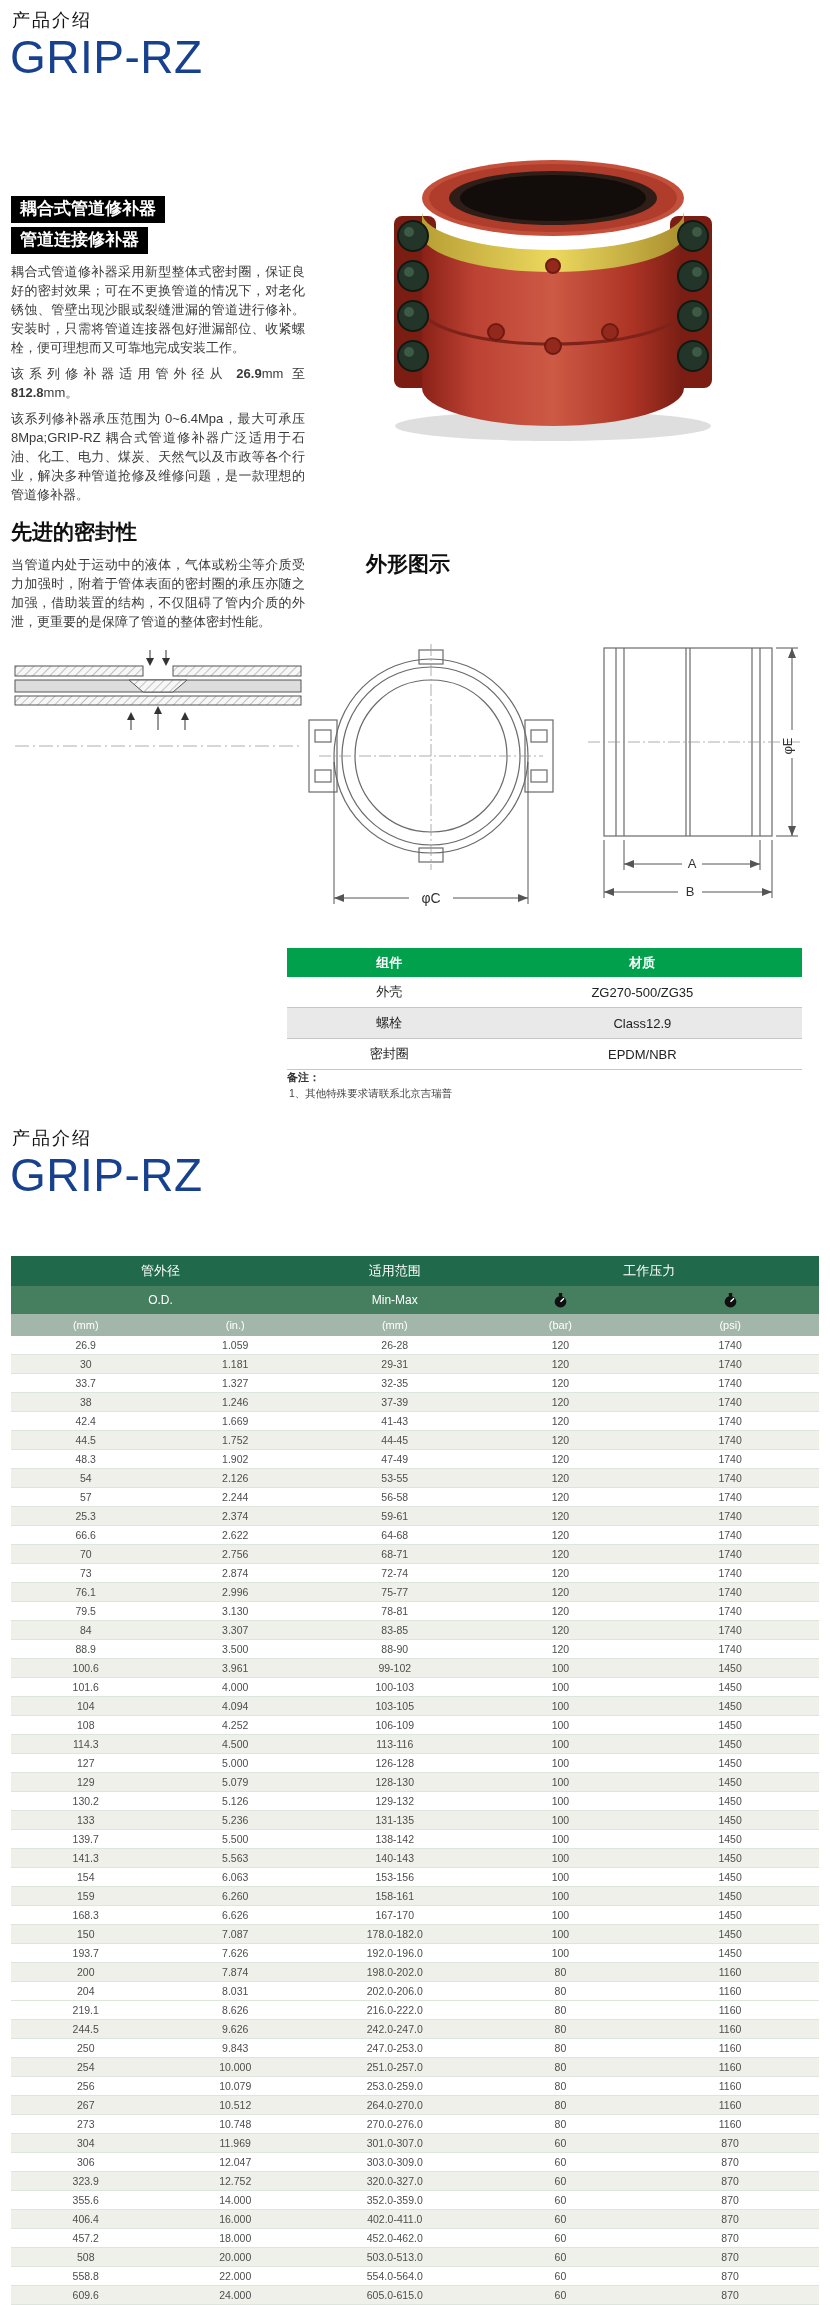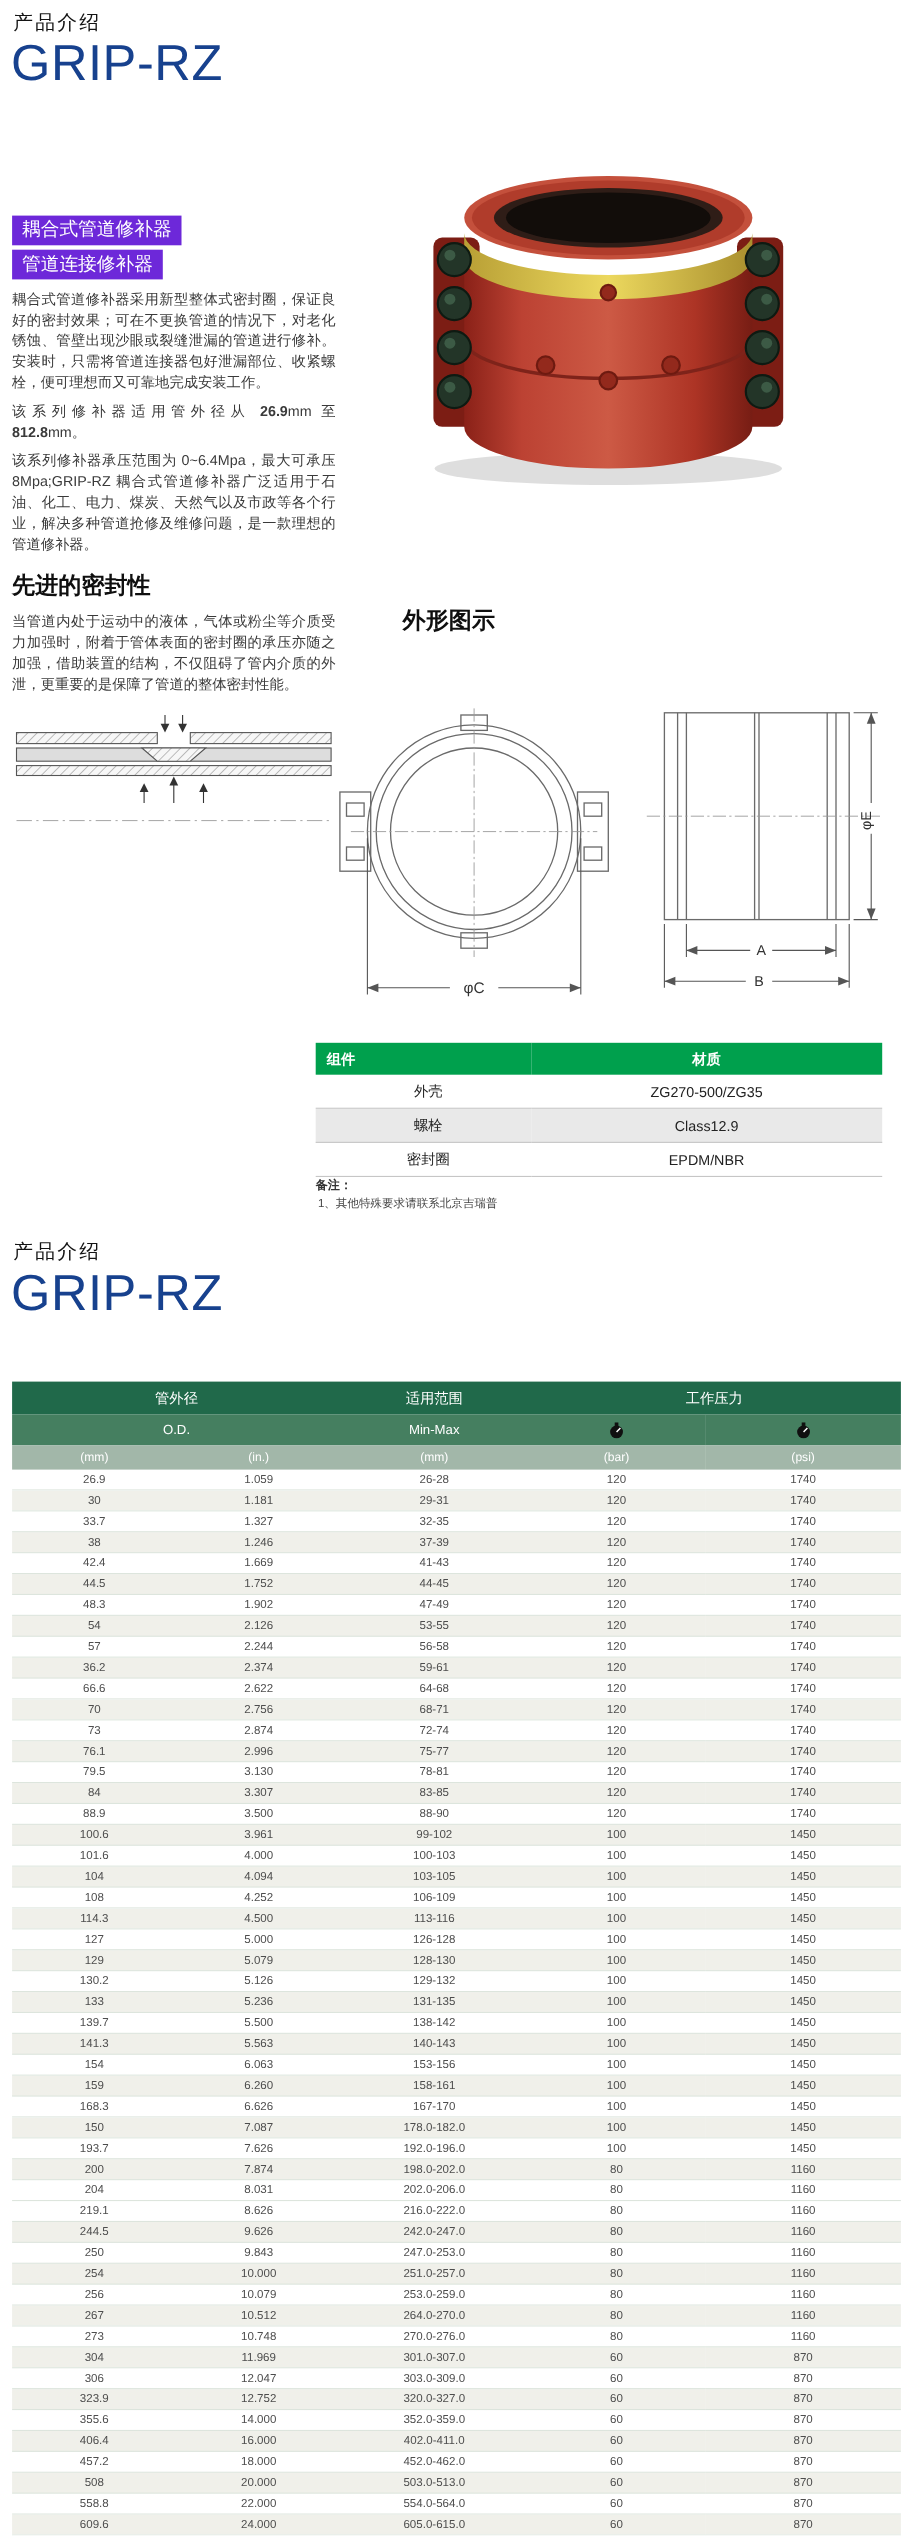--- a/index.html
+++ b/index.html
@@ -1,29 +1,29 @@
 <!DOCTYPE html>
 <html><head>
 <meta charset="utf-8">
 <style>
   html,body{margin:0;padding:0}
   body{width:830px;height:2305px;position:relative;background:#ffffff;
        font-family:"Liberation Sans","DejaVu Sans",sans-serif;overflow:hidden}
   .abs{position:absolute}
   .kicker{font-size:18px;color:#141414;letter-spacing:2px}
   .brand{font-size:46px;font-weight:400;color:#17418e;letter-spacing:.5px}
-  .tagline{display:inline-block;background:#6d28d9;color:#fff;font-weight:400;
+  .tagline{display:inline-block;background:#000000;color:#fff;font-weight:700;
            font-size:17px;line-height:1.3;padding:2px 9px 3px;margin-bottom:4px;white-space:nowrap}
   .leftcol{width:294px}
   .leftcol p{font-size:13px;line-height:19px;color:#3a3a3a;text-align:justify;margin:0 0 7px}
   .sec-heading{font-size:21px;font-weight:800;color:#0f0f0f;margin:14px 0 9px}
   .outline-heading{font-size:21px;font-weight:700;color:#0f0f0f;margin:0}
   .materials{border-collapse:collapse;table-layout:fixed;font-size:13px}
   .materials th{background:#00a04d;color:#fff;font-weight:700;height:27px;text-align:center}
-  .materials th.mh-left{text-align:left;padding-left:10px}
+  .materials th.mh-left{text-align:center;padding-left:10px}
   .materials td{height:28px;border-bottom:1px solid #c6c6c6;color:#222}
   .materials td.mc{text-align:center;padding-left:10px}
   .materials td.mv{text-align:center}
   .materials tr.alt td{background:#e9e9e9}
   .remark-title{font-size:11px;font-weight:700;color:#333}
   .remark-line{font-size:10.5px;color:#444;margin-top:2px;padding-left:2px}
   .spec{border-collapse:collapse;table-layout:fixed;width:808px}
   .spec th{color:#fff;font-weight:400}
   .spec tr.h1 th{background:#20694a;font-size:13px;height:28px}
   .spec tr.h2 th{background:#457f60;font-size:12px;height:26px}
@@ -334,21 +334,21 @@
           <td>1740</td>
         </tr>
         <tr>
           <td>57</td>
           <td>2.244</td>
           <td>56-58</td>
           <td>120</td>
           <td>1740</td>
         </tr>
         <tr class="alt">
-          <td>36.2</td>
+          <td>25.3</td>
           <td>2.374</td>
           <td>59-61</td>
           <td>120</td>
           <td>1740</td>
         </tr>
         <tr>
           <td>66.6</td>
           <td>2.622</td>
           <td>64-68</td>
           <td>120</td>

